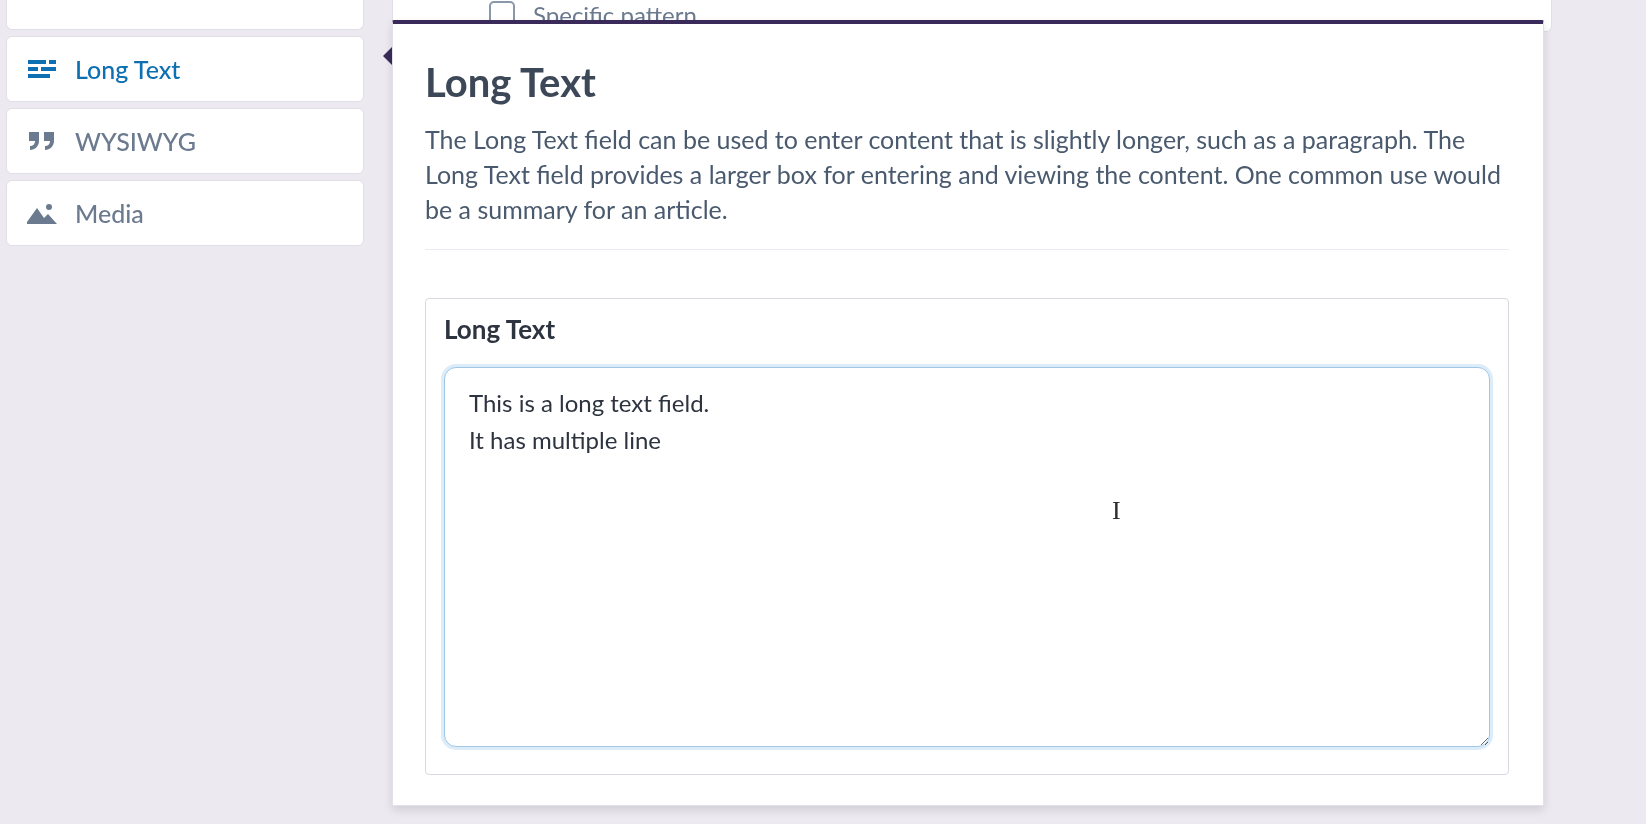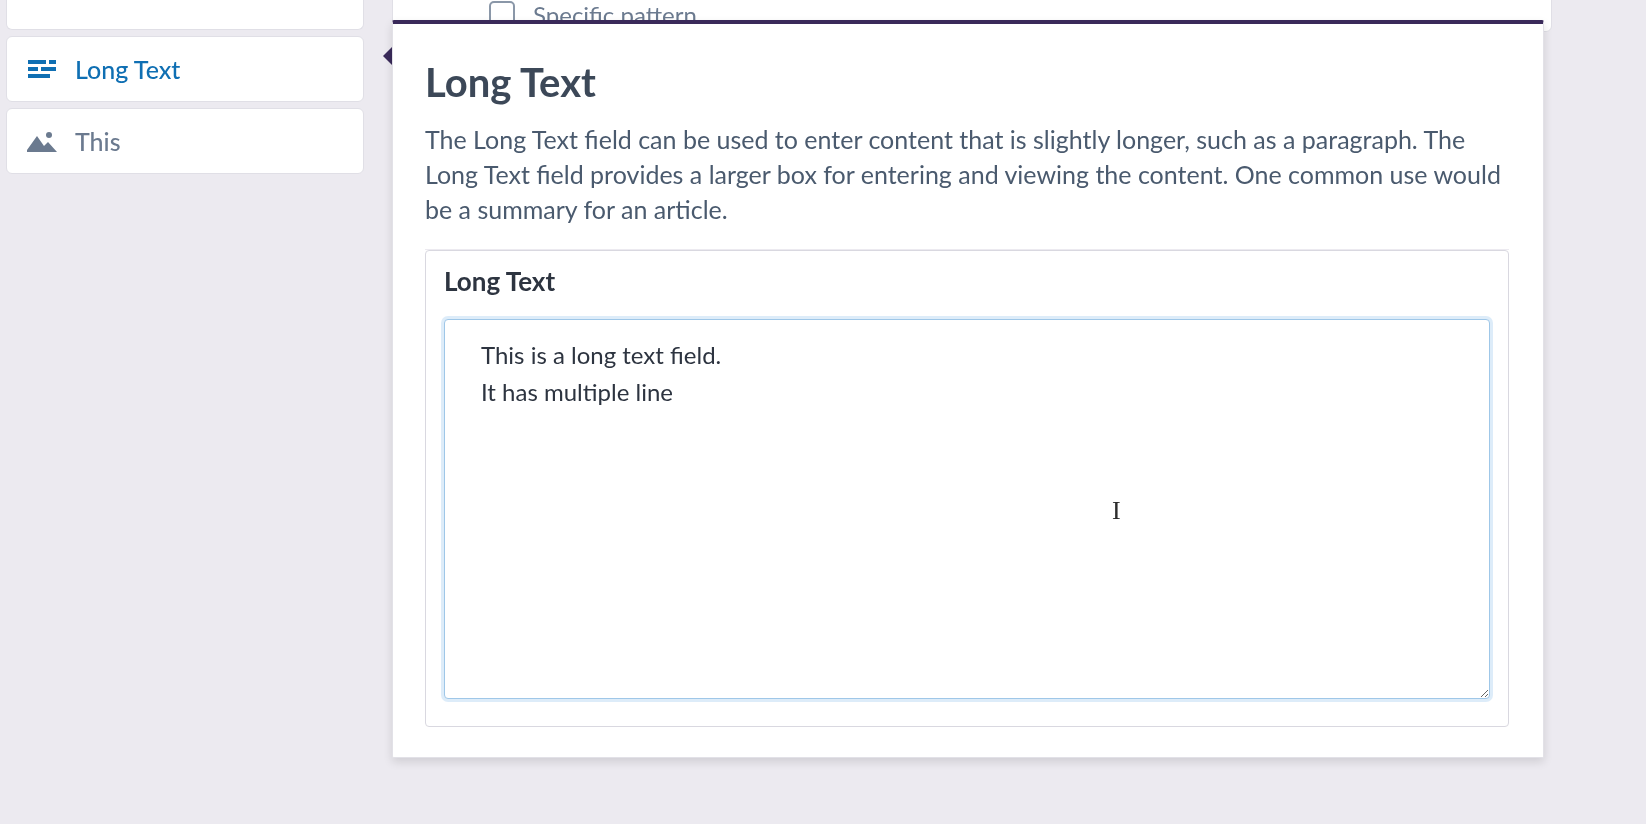--- a/index.html
+++ b/index.html
@@ -113,44 +113,45 @@
     font-weight: 700;
     color: #3c4858;
     margin-bottom: 16px;
   }
   .panel-desc {
     font-size: 25px;
     line-height: 1.4;
     color: #4a5a6e;
     border-bottom: 1px solid #eceaf0;
     padding-bottom: 22px;
+    margin-bottom: 48px;
   }
   .field-box {
     border: 1px solid #d9d8e0;
     border-radius: 4px;
     padding: 14px 18px 24px 18px;
   }
   .field-label {
     font-size: 26px;
     font-weight: 700;
     color: #2d3440;
     margin-bottom: 22px;
   }
   .field-textarea {
     width: 100%;
     height: 380px;
     border: 1px solid #9fc7e8;
-    border-radius: 4px;
+    border-radius: 12px;
     box-shadow: 0 0 0 3px rgba(120,180,230,0.25);
     outline: none;
     font-family: inherit;
     font-size: 24px;
     line-height: 1.55;
     color: #2d3440;
-    padding: 16px 36px;
+    padding: 16px 24px;
     resize: both;
   }
   .text-cursor-mark {
     position: absolute;
     left: 1112px;
     top: 496px;
     font-size: 26px;
     color: #2d2d2d;
     font-family: serif;
     pointer-events: none;
@@ -177,32 +178,41 @@
           <rect x="0" y="2" width="18" height="4" fill="#0f6fb3"></rect>
           <rect x="21" y="2" width="7" height="4" fill="#0f6fb3"></rect>
           <rect x="0" y="9" width="10" height="4" fill="#0f6fb3"></rect>
           <rect x="13" y="9" width="15" height="4" fill="#0f6fb3"></rect>
           <rect x="0" y="16" width="22" height="4" fill="#0f6fb3"></rect>
         </svg>
       </span>
       <span class="label">Long Text</span>
     </div>
 
+    <div class="sidebar-item">
+      <span class="icon">
+        <svg width="30" height="22" viewBox="0 0 30 22" fill="#6b7a8f">
+          <path d="M2 2 h10 v9 c0 5 -4 9 -9 9 v-4 c3 0 5 -2 5 -5 h-6 z"></path>
+          <path d="M17 2 h10 v9 c0 5 -4 9 -9 9 v-4 c3 0 5 -2 5 -5 h-6 z"></path>
+        </svg>
+      </span>
+      <span class="label">WYSIWYG</span>
+    </div>
 
 
 
 
     <div class="sidebar-item">
       <span class="icon">
         <svg width="30" height="22" viewBox="0 0 30 22" fill="#6b7a8f">
           <circle cx="22" cy="5" r="3"></circle>
           <polygon points="0,20 10,6 17,16 21,12 30,22 0,22"></polygon>
         </svg>
       </span>
-      <span class="label">This</span>
+      <span class="label">Media</span>
     </div>
 
 
 
 
   </div>
 
   <div class="caret"></div>
 
   <div class="panel-wrap">

